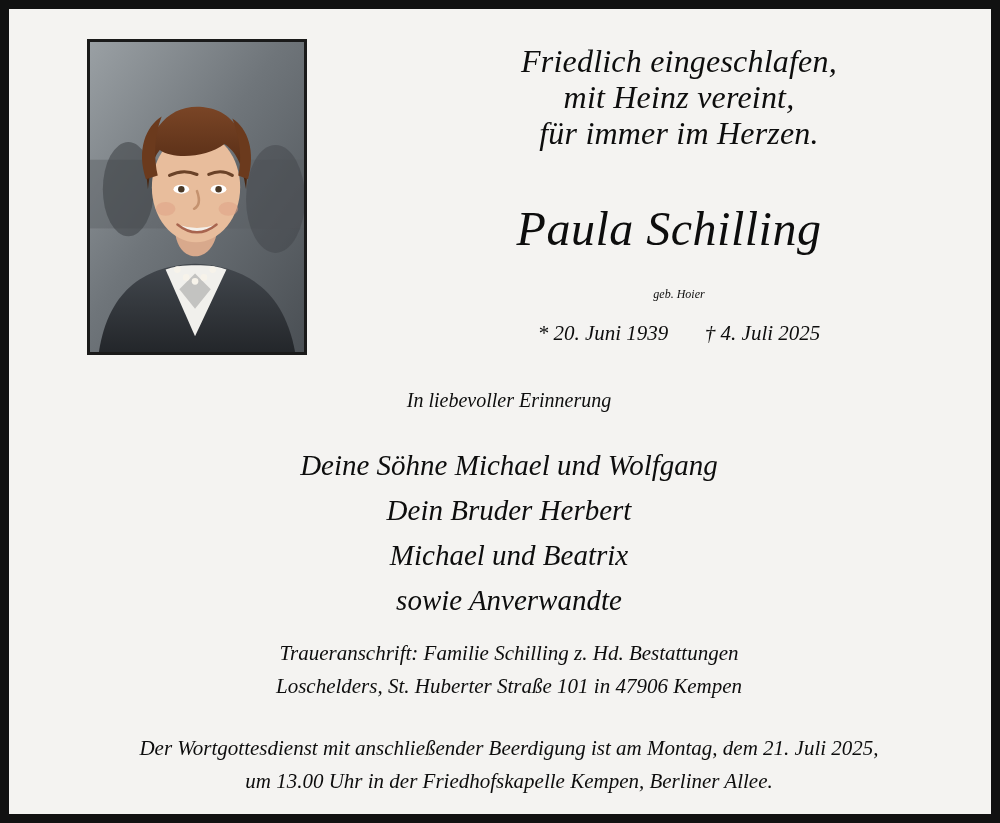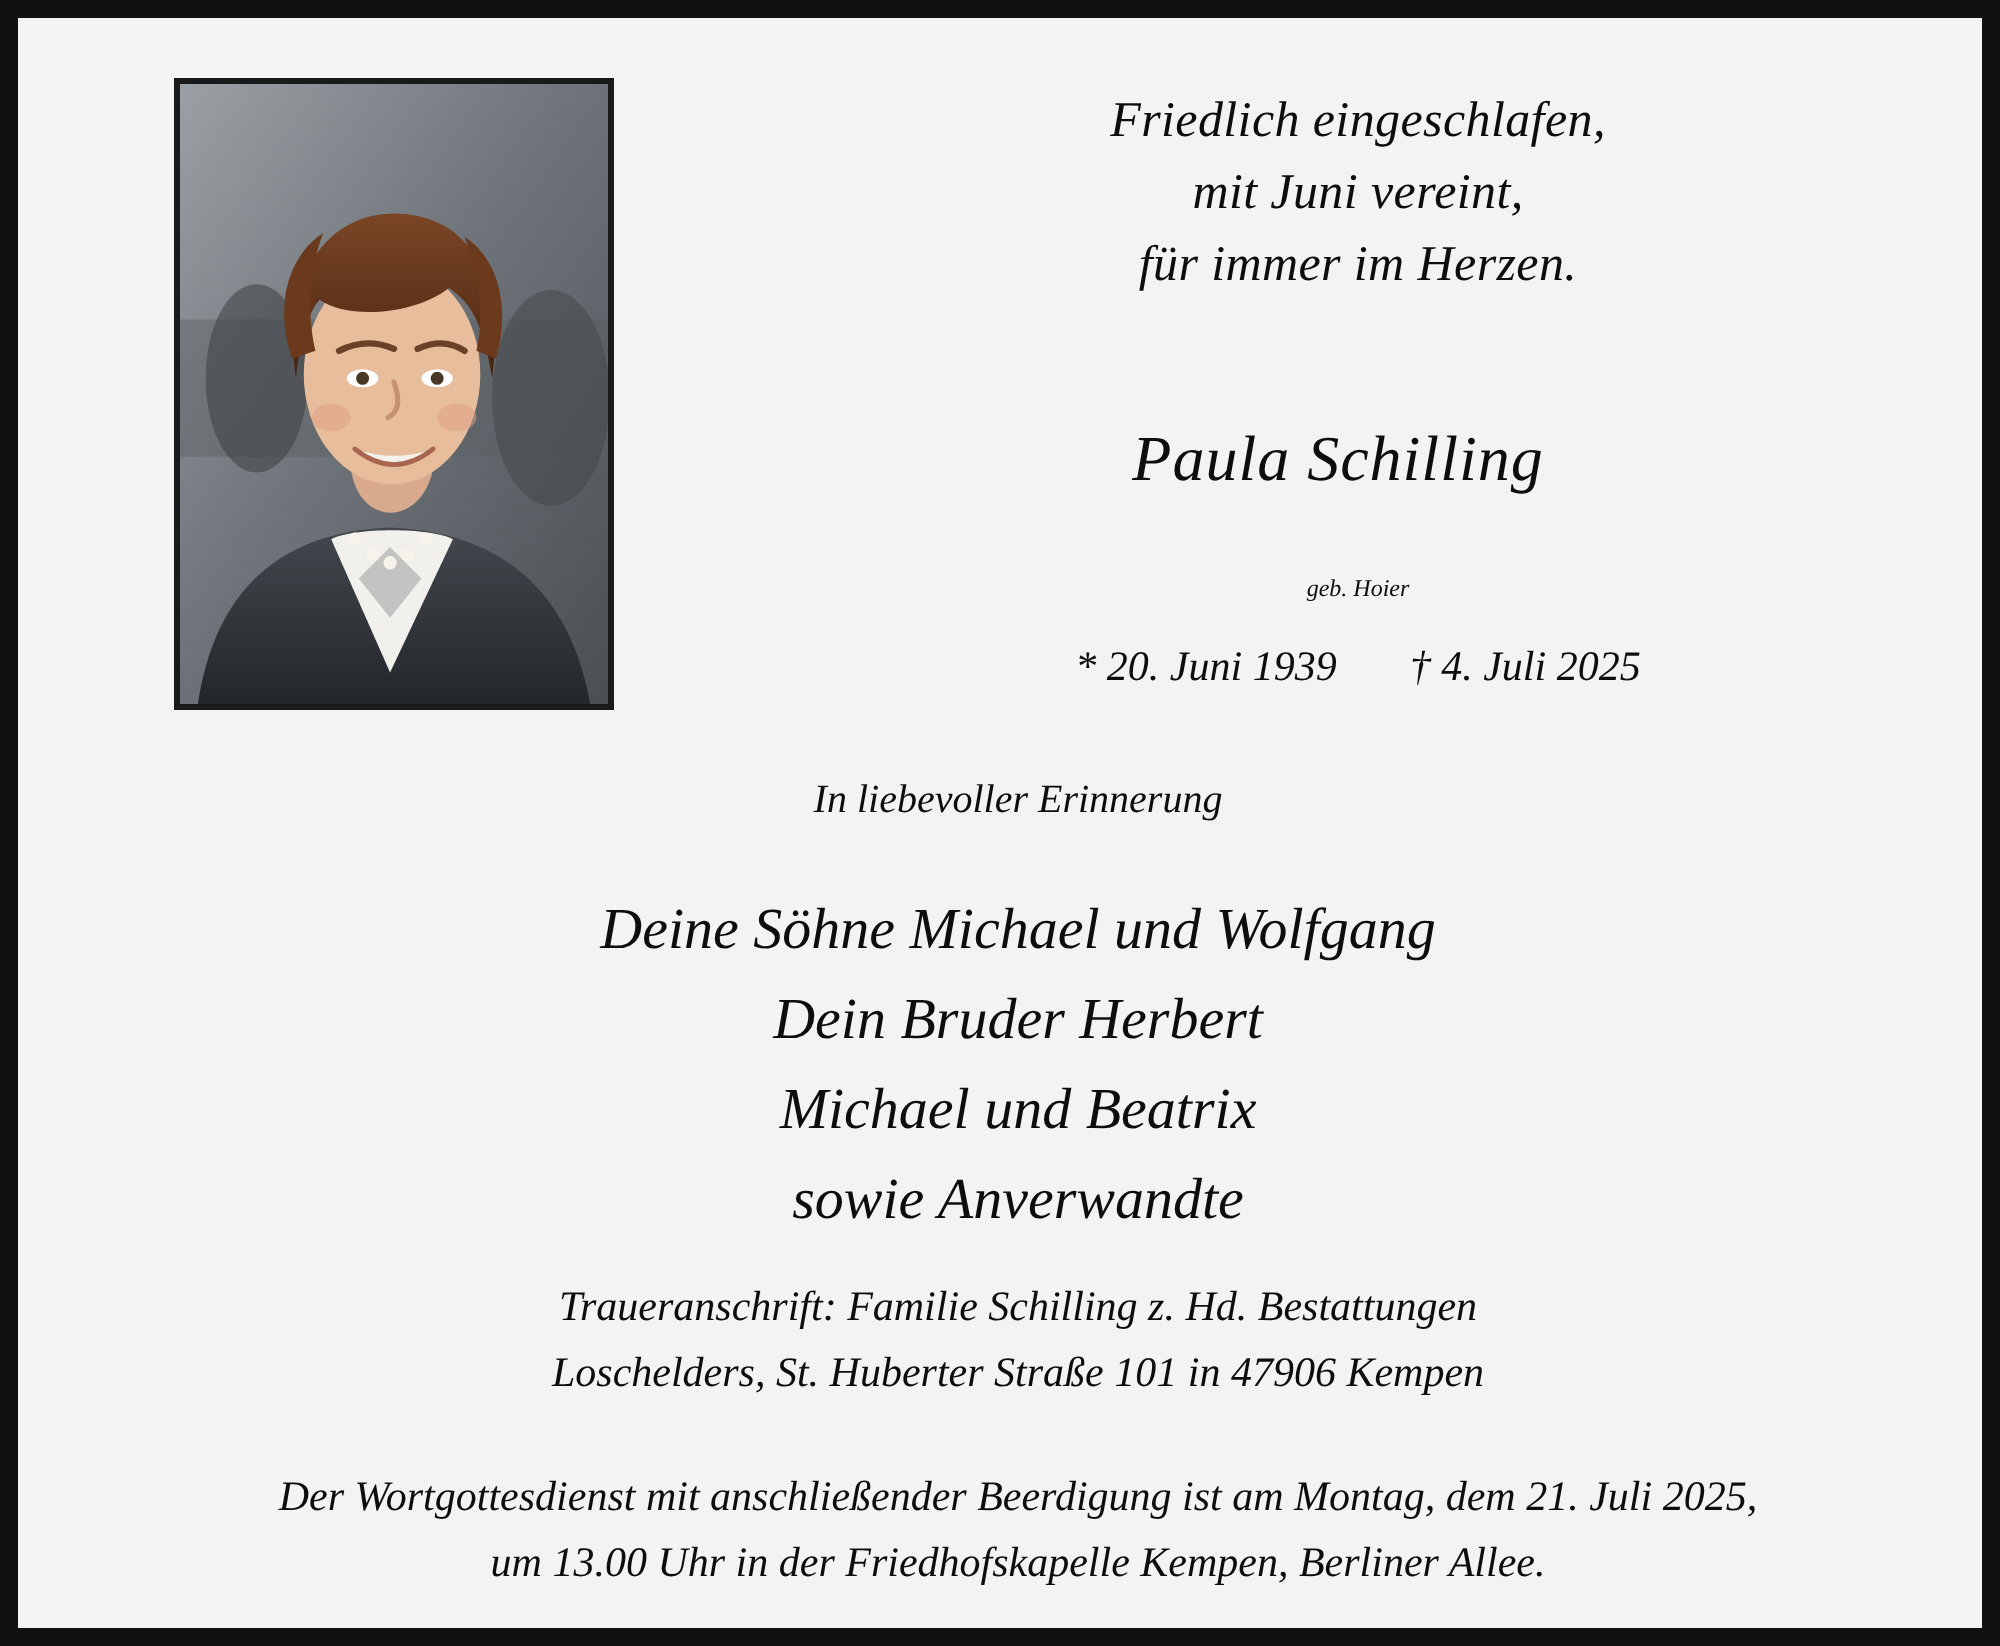--- a/index.html
+++ b/index.html
@@ -46,32 +46,32 @@
   .portrait svg { display:block; width:100%; height:100%; }
 
   
   .verse {
     position: absolute;
     left: 380px;
     top: 34px;
     width: 580px;
     text-align: center;
     font-style: italic;
-    font-size: 25px;
+    font-size: 32px;
     line-height: 36px;
     letter-spacing: 0.2px;
   }
   .name {
     position: absolute;
     left: 350px;
     top: 192px;
     width: 620px;
     text-align: center;
     font-style: italic;
-    font-size: 32px;
+    font-size: 48px;
     line-height: 56px;
     font-weight: 400;
     letter-spacing: 0.5px;
   }
   .maiden {
     position: absolute;
     left: 380px;
     top: 278px;
     width: 580px;
     text-align: center;
@@ -193,21 +193,21 @@
         <path d="M90 186 q 20 14 40 0 q -20 7 -40 0 Z" fill="#f4f0ea"></path>
         <path d="M90 186 q 20 16 40 0" stroke="#a8654f" stroke-width="2.4" fill="none" stroke-linecap="round"></path>
 
         <ellipse cx="78" cy="170" rx="10" ry="7" fill="#dda083" opacity="0.5"></ellipse>
         <ellipse cx="142" cy="170" rx="10" ry="7" fill="#dda083" opacity="0.5"></ellipse>
       </svg>
     </div>
 
     <div class="verse">
       <span class="line">Friedlich eingeschlafen,</span>
-      <span class="line">mit Juni vereint,</span>
+      <span class="line">mit Heinz vereint,</span>
       <span class="line">für immer im Herzen.</span>
     </div>
 
     <div class="name">Paula Schilling</div>
 
     <div class="maiden">geb. Hoier</div>
 
     <div class="dates">
       <span>* 20. Juni 1939</span>
       <span class="gap"></span>

